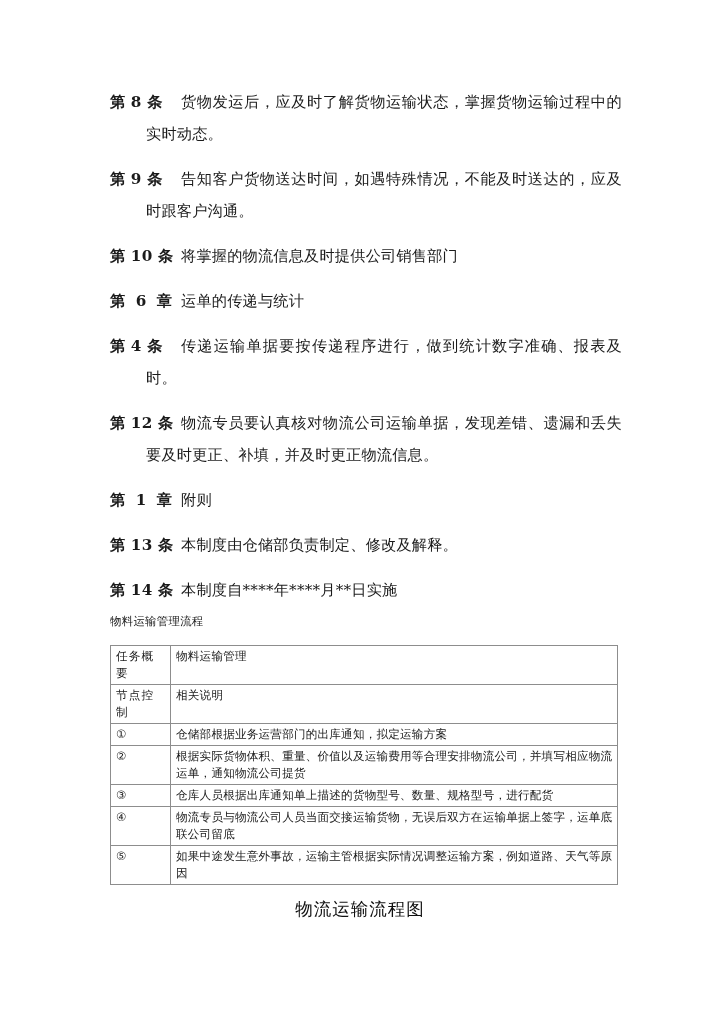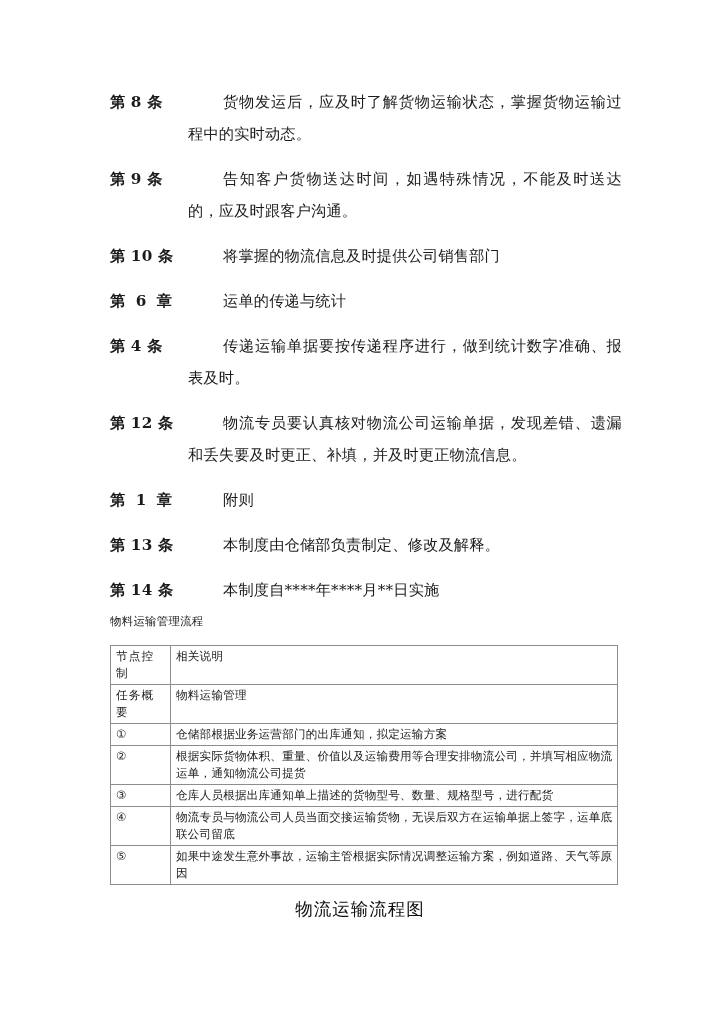--- a/index.html
+++ b/index.html
@@ -56,21 +56,20 @@
 
   
   .article.chapter .label {
     letter-spacing: 2.6px;
   }
 
   .article .body {
     display: block;
     text-indent: 0;
     padding-left: 1px;
-    margin-left: 42px;
   }
 
   
   .article.wrap {
     padding-left: 35px;
   }
   .article.wrap .body {
     text-indent: 35px;
   }
 
@@ -175,26 +174,26 @@
         <span class="label">第 14 条</span>
         <span class="body">本制度自****年****月**日实施</span>
       </div>
     </div>
 
   <div class="table-caption">物料运输管理流程</div>
 
   <table class="flow-table">
     <tbody>
         <tr class="tall">
+          <td class="k">任务概要</td>
+          <td class="v">物料运输管理</td>
+        </tr>
+        <tr class="tall">
           <td class="k">节点控制</td>
           <td class="v">相关说明</td>
-        </tr>
-        <tr class="tall">
-          <td class="k">任务概要</td>
-          <td class="v">物料运输管理</td>
         </tr>
         <tr class="short">
           <td class="k num">①</td>
           <td class="v">仓储部根据业务运营部门的出库通知，拟定运输方案</td>
         </tr>
         <tr class="tall">
           <td class="k num">②</td>
           <td class="v">根据实际货物体积、重量、价值以及运输费用等合理安排物流公司，并填写相应物流运单，通知物流公司提货</td>
         </tr>
         <tr class="short">

